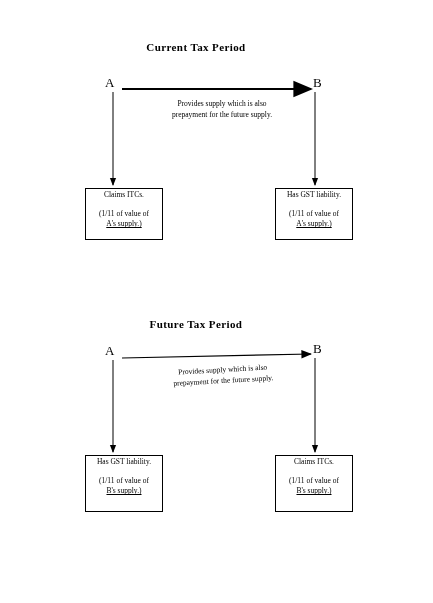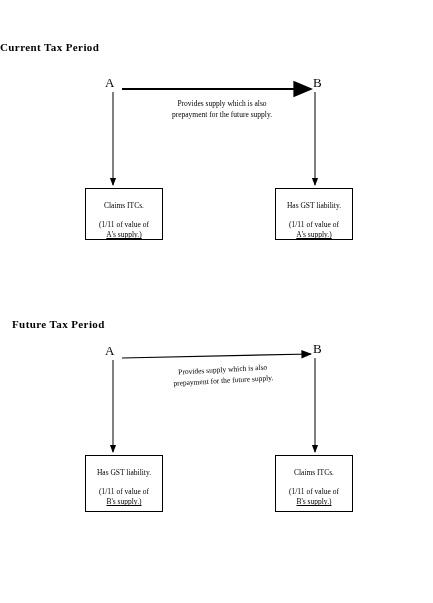--- a/index.html
+++ b/index.html
@@ -26,30 +26,30 @@
   .diagram {
     position: absolute;
     left: 0;
     width: 433px;
   }
   #diagram-current { top: 0px; height: 300px; }
   #diagram-future  { top: 270px; height: 333px; }
 
   .diagram-title {
     position: absolute;
-    left: 0;
+    left: 16px;
     width: 360px;
-    text-align: left;
+    text-align: center;
     font-weight: bold;
     font-size: 11px;
     letter-spacing: 0.4px;
     white-space: nowrap;
   }
   #diagram-current .diagram-title { top: 41px; }
-  #diagram-future  .diagram-title { top: 48px; margin-left: 12px; }
+  #diagram-future  .diagram-title { top: 48px; }
 
   .node-label {
     position: absolute;
     font-size: 13px;
     font-weight: normal;
     line-height: 1;
     white-space: nowrap;
   }
 
   .flow-svg {
@@ -81,21 +81,21 @@
     transform: rotate(-3.2deg);
     transform-origin: 50% 50%;
   }
 
   .node-box {
     position: absolute;
     box-sizing: border-box;
     border: 1px solid #000000;
     background: #ffffff;
     text-align: center;
-    padding-top: 12px;
+    padding-top: 1px;
     font-size: 7.5px;
     line-height: 1.35;
   }
   .node-box .box-heading {
     display: block;
     margin-bottom: 9px;
     white-space: nowrap;
   }
   .node-box .box-detail {
     display: block;

